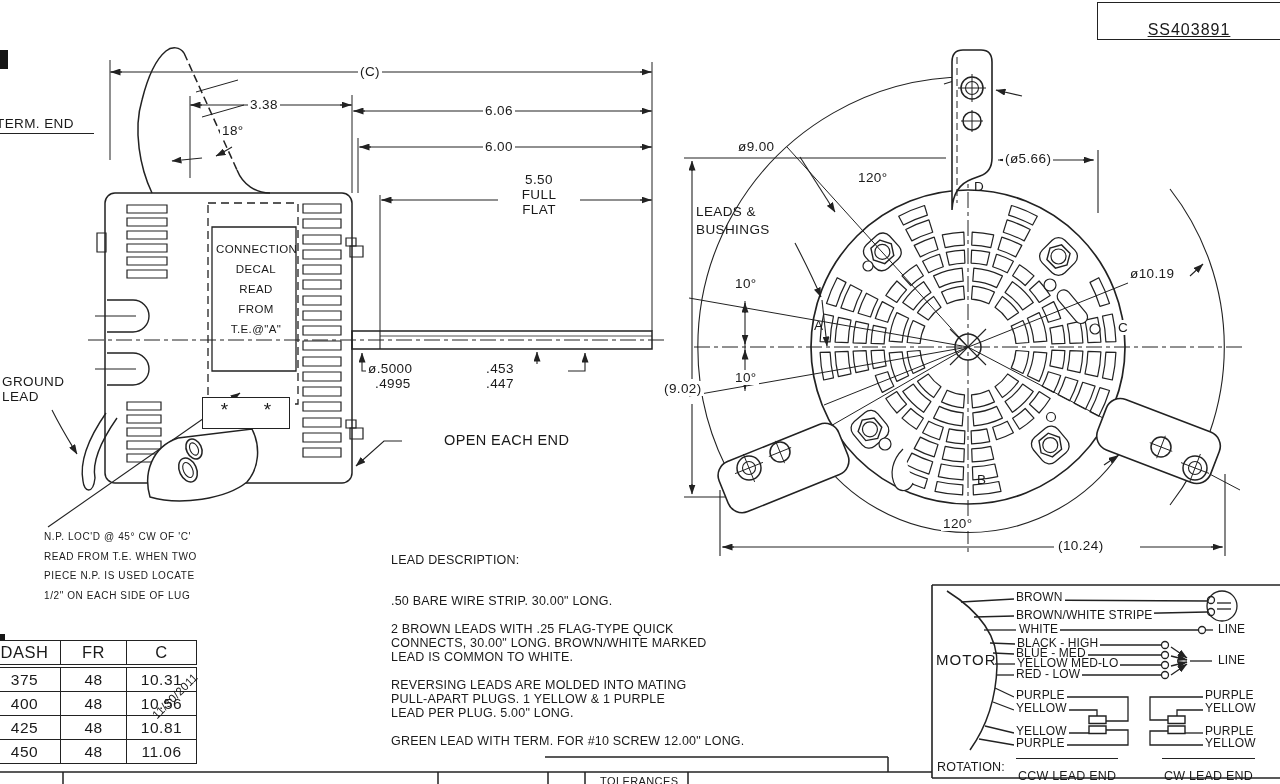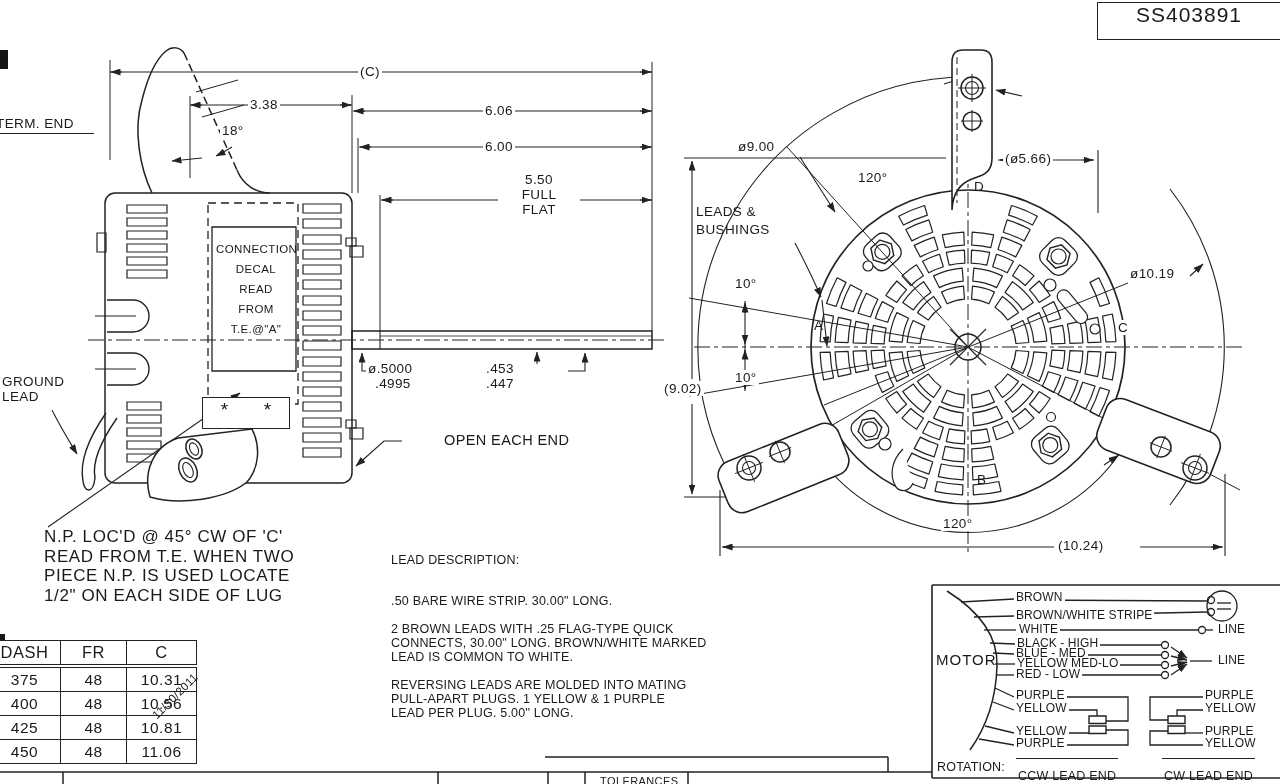--- a/index.html
+++ b/index.html
@@ -10,22 +10,22 @@
   .lbl{position:absolute;background:#fff;padding:0 2px;white-space:nowrap;
        font-size:13.5px;letter-spacing:.4px;line-height:1.12;}
   .nb{background:transparent;}
   .ctr{text-align:center;}
   .sm{font-size:12.5px;letter-spacing:.2px;}
   .w12{font-size:12px;letter-spacing:.1px;}
   .big{font-size:14.5px;margin-left:36px;}
   .ov{border-top:1.5px solid #222;padding-top:10px;}
   .ul{border-bottom:1.6px solid #222;padding-bottom:2px;}
   .doc-box{position:absolute;left:1097px;top:2px;width:182px;height:36px;border:1.8px solid #222;
-           border-right:none;display:flex;align-items:flex-start;justify-content:center;
-           font-size:21px;letter-spacing:1px;}
+           border-right:none;display:flex;align-items:flex-end;justify-content:center;
+           font-size:16px;letter-spacing:1px;text-decoration:underline;}
   table.dt{position:absolute;left:-12px;top:640px;border-collapse:collapse;background:#fff;}
   .dt td{border:1.8px solid #222;text-align:center;font-size:15.5px;height:23px;
          padding:0 2px;letter-spacing:.5px;}
   .dt tr.h td{border-bottom:4px double #222;font-size:16.5px;}
   .rot45{transform:rotate(-45deg);transform-origin:0 50%;font-size:11.5px;letter-spacing:.3px;}
   .mark{position:absolute;background:#151515;}
   .stars{position:absolute;left:202px;top:397px;width:86px;height:30px;border:1.7px solid #222;
          display:flex;justify-content:space-around;font-size:19px;line-height:24px;background:#fff;}
 </style>
 </head>
@@ -463,21 +463,21 @@
 </div>
 <div class="lbl ctr" style="left:470px;top:361px;width:56px;">
   <div>.453</div>
   <div>.447</div>
 </div>
 <div class="lbl big" style="left:406px;top:432px;">OPEN EACH END</div>
 <div class="stars">
   <span>*</span>
   <span>*</span>
 </div>
-<div class="lbl nb" style="left:42px;top:527px;font-size:17px;line-height:19.5px;letter-spacing:.6px;">
+<div class="lbl nb" style="left:42px;top:527px;font-size:10px;line-height:19.5px;letter-spacing:.6px;">
   <div>N.P. LOC'D @ 45° CW OF 'C'</div>
   <div>READ FROM T.E. WHEN TWO</div>
   <div>PIECE N.P. IS USED LOCATE</div>
   <div>1/2" ON EACH SIDE OF LUG</div>
 </div>
 
 <div class="lbl" style="left:736px;top:139px;">ø9.00</div>
 <div class="lbl" style="left:856px;top:170px;">120°</div>
 <div class="lbl" style="left:1003px;top:151px;">(ø5.66)</div>
 <div class="lbl nb" style="left:972px;top:179px;">D</div>
@@ -532,20 +532,21 @@
 <div class="lbl nb rot45" style="left:153px;top:712px;">11/30/2011</div>
 
 <div class="lbl nb sm" style="left:389px;top:553px;">LEAD DESCRIPTION:</div>
 <div class="lbl nb sm" style="left:389px;top:594px;">.50 BARE WIRE STRIP. 30.00" LONG.</div>
 <div class="lbl nb sm" style="left:389px;top:622px;">2 BROWN LEADS WITH .25 FLAG-TYPE QUICK</div>
 <div class="lbl nb sm" style="left:389px;top:636px;">CONNECTS, 30.00" LONG. BROWN/WHITE MARKED</div>
 <div class="lbl nb sm" style="left:389px;top:650px;">LEAD IS COMMON TO WHITE.</div>
 <div class="lbl nb sm" style="left:389px;top:678px;">REVERSING LEADS ARE MOLDED INTO MATING</div>
 <div class="lbl nb sm" style="left:389px;top:692px;">PULL-APART PLUGS. 1 YELLOW &amp; 1 PURPLE</div>
 <div class="lbl nb sm" style="left:389px;top:706px;">LEAD PER PLUG. 5.00" LONG.</div>
+<div class="lbl nb sm" style="left:389px;top:734px;">GREEN LEAD WITH TERM. FOR #10 SCREW 12.00" LONG.</div>
 
 <div class="lbl nb" style="left:934px;top:652px;font-size:15px;letter-spacing:1px;">MOTOR</div>
 <div class="lbl w12" style="left:1014px;top:591px;">BROWN</div>
 <div class="lbl w12" style="left:1014px;top:609px;">BROWN/WHITE STRIPE</div>
 <div class="lbl w12" style="left:1017px;top:623px;">WHITE</div>
 <div class="lbl w12" style="left:1015px;top:637px;">BLACK - HIGH</div>
 <div class="lbl w12" style="left:1014px;top:647px;">BLUE - MED</div>
 <div class="lbl w12" style="left:1015px;top:657px;">YELLOW MED-LO</div>
 <div class="lbl w12" style="left:1014px;top:668px;">RED - LOW</div>
 <div class="lbl w12" style="left:1014px;top:689px;">PURPLE</div>

